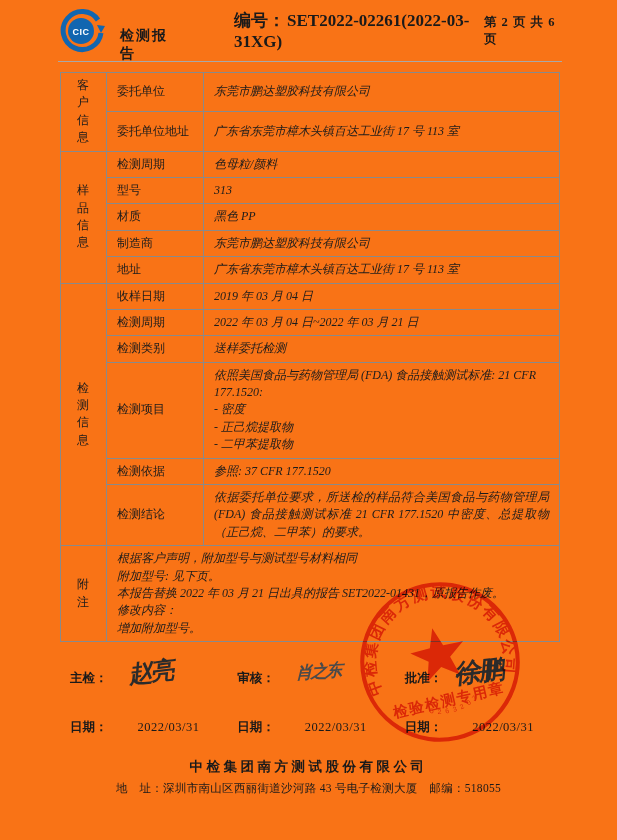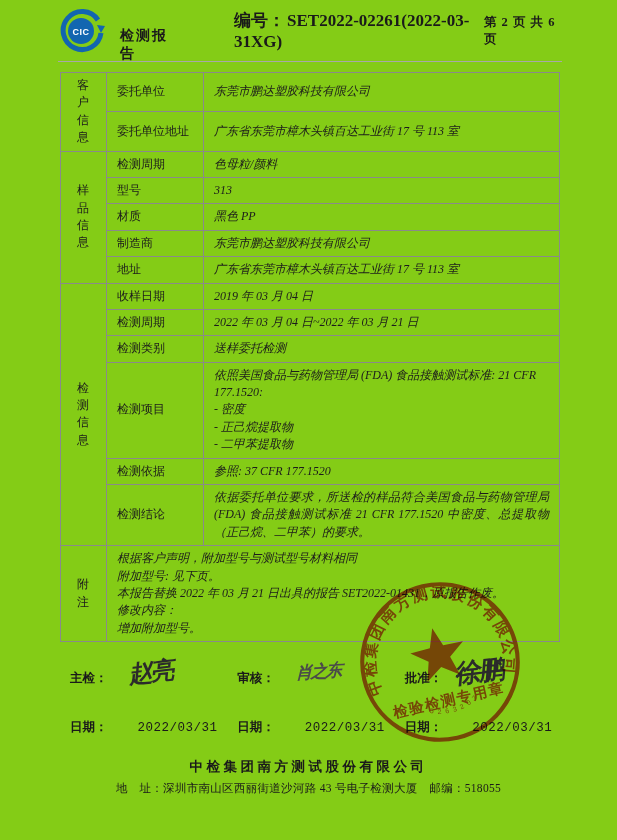--- a/index.html
+++ b/index.html
@@ -2,21 +2,21 @@
 <html><head>
 <meta charset="utf-8">
 <style>
   * { margin: 0; padding: 0; box-sizing: border-box; }
   html, body { background: #e8e8e8; }
   body { font-family: "Liberation Serif", "DejaVu Serif", serif; }
   .page {
     position: relative;
     width: 617px; height: 840px;
     margin: 0 auto;
-    background: #84cc16;
+    background: #f97316;
     color: #1a1a1a;
     overflow: hidden;
   }
   
   header {
     display: flex; align-items: center;
     height: 62px;
     margin: 0 55px 0 58px;
     border-bottom: 1px solid #a8a8a8;
   }
@@ -44,21 +44,21 @@
     text-align: center;
     white-space: pre-line;
     padding: 6px 3px;
     letter-spacing: 1px;
   }
   td.lbl { padding-left: 12px; }
   td.val { white-space: pre-line; font-style: italic; }
   td.val.just { white-space: normal; text-align: justify; }
   
   .signs { margin: 26px 55px 0 60px; }
-  .srow { display: flex; font-family: Liberation Mono, monospace; }
+  .srow { display: flex; }
   .scol { width: 33.33%; display: flex; align-items: center; }
   .slabel { font-weight: bold; font-size: 12.5px; padding-left: 10px; white-space: nowrap; }
   .sname {
     margin-left: 22px; margin-top: -14px;
     font-size: 24px; font-weight: bold; color: #2b2b2b;
     transform: rotate(-7deg) skewX(-12deg);
     letter-spacing: -2px;
     white-space: nowrap;
   }
   .sname.mid { font-size: 17px; color: #4a4a4a; transform: rotate(-4deg) skewX(-18deg); }

